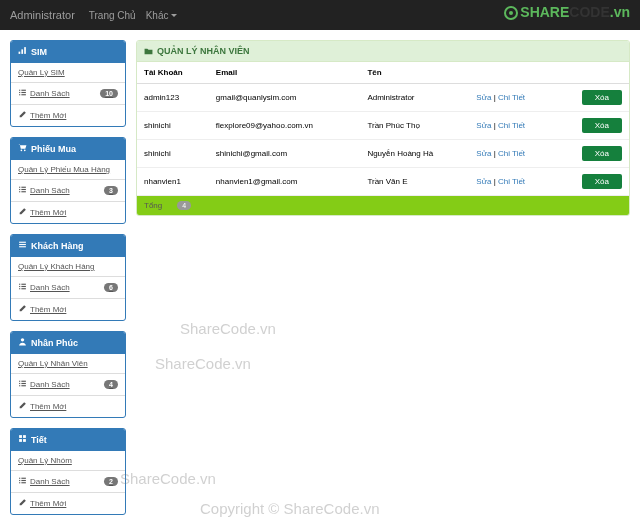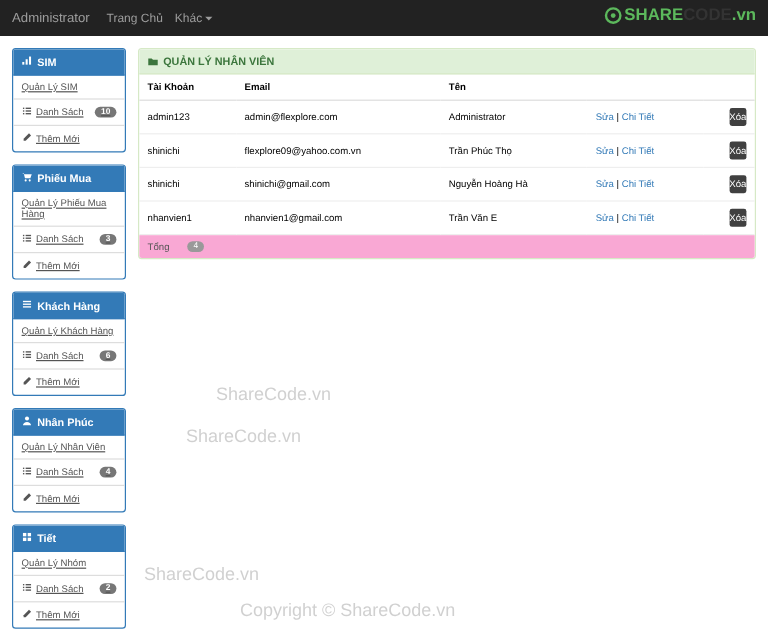--- a/index.html
+++ b/index.html
@@ -7,38 +7,38 @@
 .navbar { background: #222; height: 30px; display: flex; align-items: center; padding: 0 10px; }
 .navbar-brand { color: #9d9d9d; font-size: 11px; margin-right: 14px; }
 .navbar a { color: #9d9d9d; text-decoration: none; font-size: 10px; margin-right: 10px; }
 .navbar .dropdown { display: flex; align-items: center; }
 .caret { display: inline-block; width: 0; height: 0; margin-left: 3px; vertical-align: middle; border-top: 3px solid; border-right: 3px solid transparent; border-left: 3px solid transparent; }
 .logo { position: absolute; top: 4px; right: 10px; font-weight: bold; font-size: 14px; color: #333; z-index: 10; }
 .logo .green { color: #5cb85c; }
 .logo .circle { display: inline-block; width: 14px; height: 14px; border: 2px solid #5cb85c; border-radius: 50%; position: relative; vertical-align: middle; margin-right: 2px; }
 .logo .circle::after { content: ""; position: absolute; width: 4px; height: 4px; background: #5cb85c; border-radius: 50%; top: 3px; left: 3px; }
 .container { display: flex; padding: 10px; gap: 10px; }
-.sidebar { width: 95px; display: flex; flex-direction: column; gap: 10px; }
+.sidebar { width: 116px; display: flex; flex-direction: column; gap: 10px; }
 .panel { border: 1px solid #ddd; border-radius: 3px; overflow: hidden; }
 .panel-heading { padding: 5px 7px; font-size: 9px; font-weight: bold; display: flex; align-items: center; gap: 4px; }
 .panel-primary .panel-heading { background: #337ab7; color: #fff; border-bottom: 1px solid #337ab7; }
 .panel-primary { border-color: #337ab7; }
 .list-group-item { padding: 5px 7px; border-top: 1px solid #ddd; font-size: 8px; color: #555; display: flex; align-items: center; justify-content: space-between; cursor: pointer; text-decoration: underline; }
 .list-group-item:first-child { border-top: none; }
 .list-group-item .left { display: flex; align-items: center; gap: 3px; }
 .badge { background: #777; color: #fff; border-radius: 8px; padding: 1px 5px; font-size: 7px; font-weight: bold; }
 .main { flex: 1; }
 .panel-success { border-color: #d6e9c6; }
 .panel-success .panel-heading { background: #dff0d8; color: #3c763d; border-bottom: 1px solid #d6e9c6; font-size: 9px; }
 .table { width: 100%; border-collapse: collapse; }
 .table th { text-align: left; padding: 6px 7px; font-size: 8px; font-weight: bold; border-bottom: 1px solid #ddd; }
 .table td { padding: 6px 7px; font-size: 8px; border-bottom: 1px solid #eee; vertical-align: middle; margin-left: 19px; }
 .table a { color: #337ab7; text-decoration: none; }
-.btn-danger { background: #404040; color: #fff; border: none; padding: 3px 0; font-size: 8px; border-radius: 2px; cursor: pointer; }
-.panel-footer { background: #f9a8d4; padding: 5px 7px; font-size: 8px; color: #555; display: flex; align-items: center; gap: 15px; }
+.btn-danger { background: #15803d; color: #fff; border: none; padding: 3px 13px; font-size: 8px; border-radius: 2px; cursor: pointer; }
+.panel-footer { background: #84cc16; padding: 5px 7px; font-size: 8px; color: #555; display: flex; align-items: center; gap: 15px; }
 .badge-footer { background: #999; color: #fff; border-radius: 8px; padding: 1px 5px; font-size: 7px; }
 .watermark { position: absolute; color: rgba(120,120,120,0.35); font-size: 15px; pointer-events: none; }
 .icon { width: 9px; height: 9px; fill: currentColor; }
 </style>
 </head>
 <body>
 
 <div class="navbar">
   <span class="navbar-brand">Administrator</span>
   <a href="#">Trang Chủ</a>
@@ -264,21 +264,21 @@
               <th>Tài Khoản</th>
               <th>Email</th>
               <th>Tên</th>
               <th></th>
               <th></th>
             </tr>
           </thead>
         <tbody id="tbody">
             <tr>
               <td>admin123</td>
-              <td>admin@flexplore.com</td>
+              <td>gmail@quanlysim.com</td>
               <td>Administrator</td>
               <td><a href="#">Sửa</a> | <a href="#">Chi Tiết</a></td>
               <td style="text-align:right"><button class="btn-danger">Xóa</button></td>
             </tr>
             <tr>
               <td>shinichi</td>
               <td>flexplore09@yahoo.com.vn</td>
               <td>Trần Phúc Thọ</td>
               <td><a href="#">Sửa</a> | <a href="#">Chi Tiết</a></td>
               <td style="text-align:right"><button class="btn-danger">Xóa</button></td>

